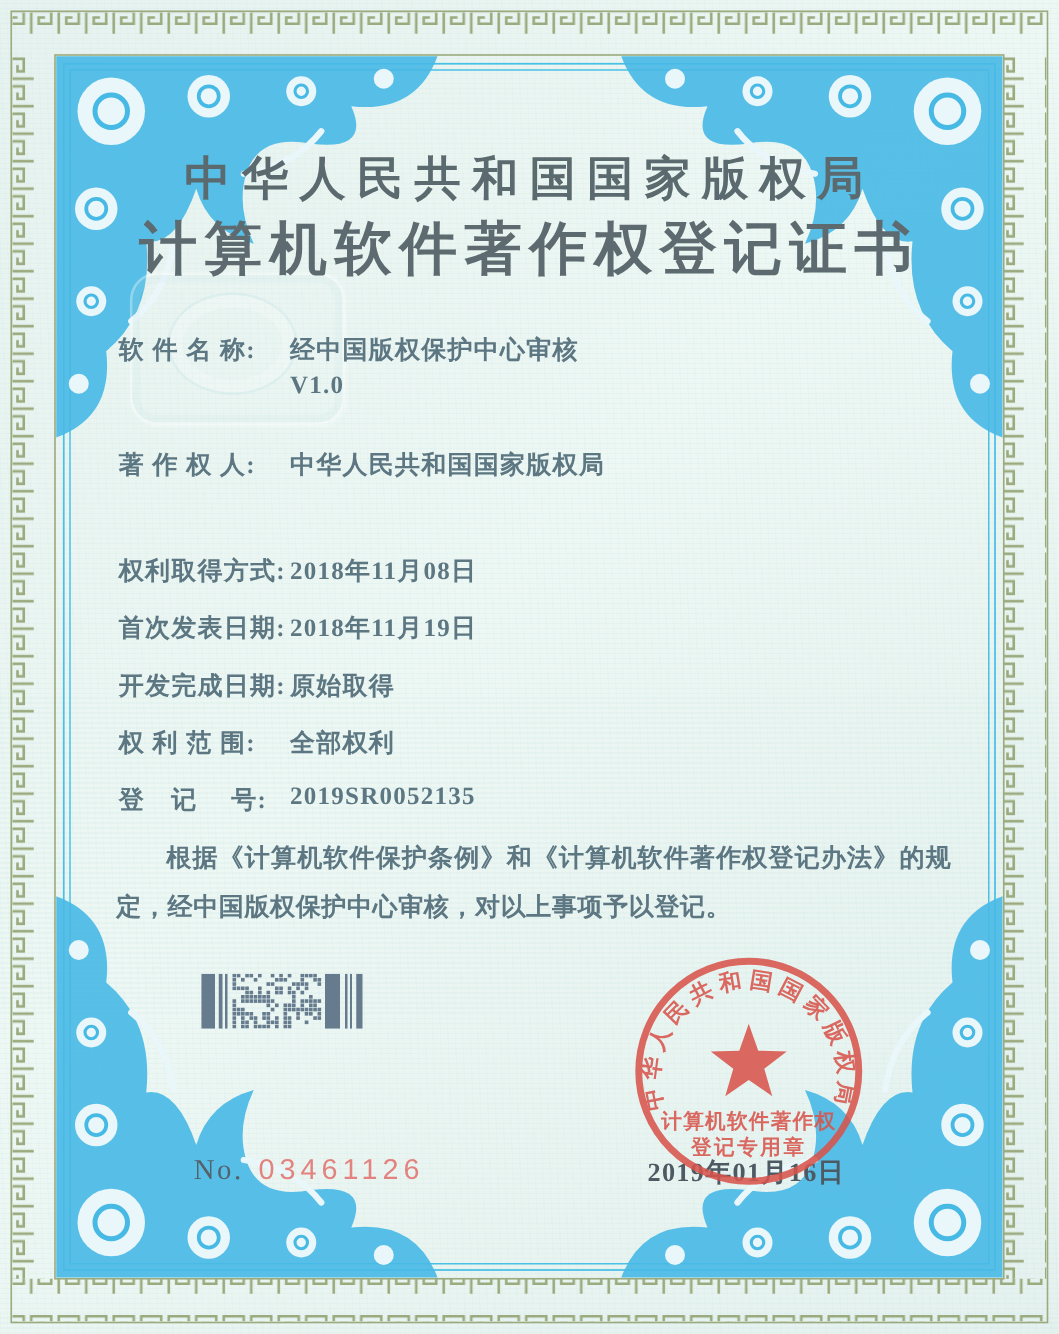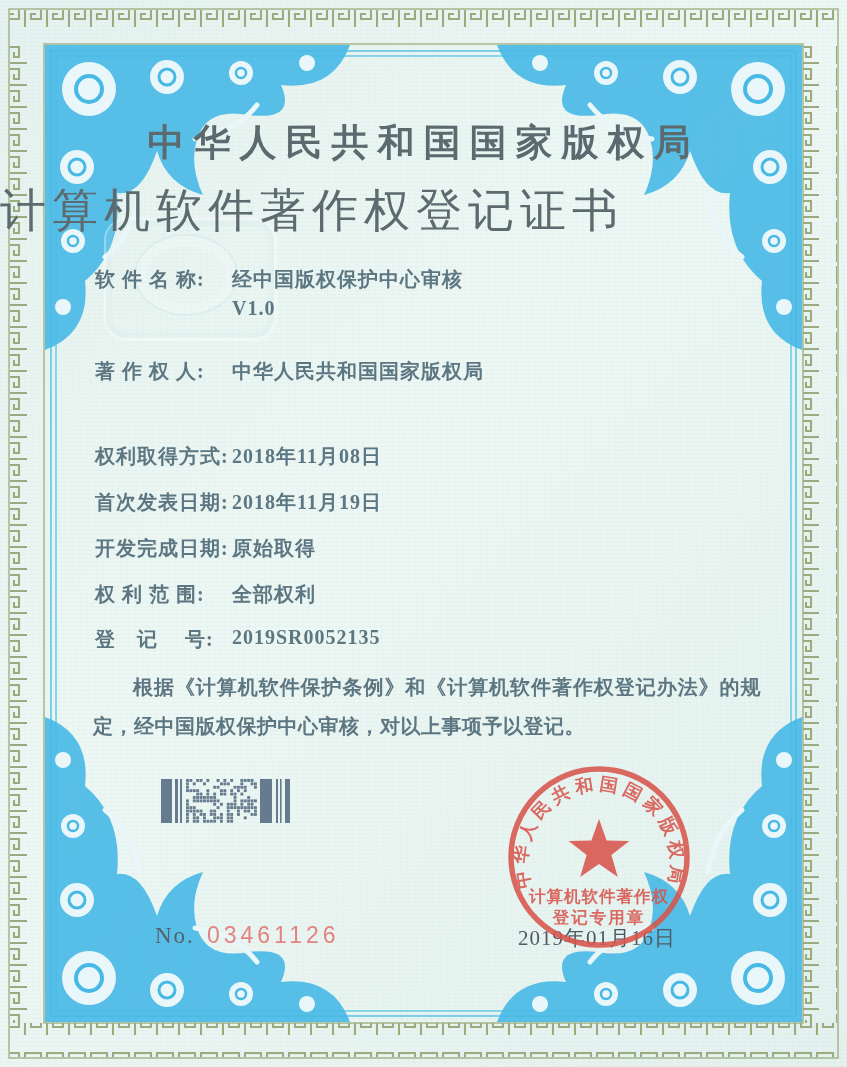--- a/index.html
+++ b/index.html
@@ -28,22 +28,22 @@
     position:absolute;left:28px;top:14px;width:100px;height:78px;border-radius:50%;
     border:2px solid rgba(185,222,226,0.45);
     box-shadow:inset 0 0 0 10px rgba(255,255,255,0.35);
   }
 
   .authority{
     position:absolute;left:0;top:118px;width:100%;text-align:center;
     font-size:37px;font-weight:bold;letter-spacing:9px;color:#5b6a6e;
   }
   .cert-title{
-    position:absolute;left:0;top:180px;width:100%;
-    font-size:46px;font-weight:normal;letter-spacing:6px;color:#5d6b70;
+    position:absolute;left:0;top:168px;width:100%;text-align:center;
+    font-size:46px;font-weight:bold;letter-spacing:6px;color:#5d6b70;
   }
   .cert-no{
     position:absolute;right:84px;top:229px;font-size:15px;color:#5e6e74;
     letter-spacing:1px;font-weight:bold;
   }
   .cert-no .gap{display:inline-block;width:18px;}
 
   .field{position:absolute;left:95px;font-size:20px;color:#5c7682;font-weight:bold;letter-spacing:1px;}
   .field .label{position:absolute;left:0;top:0;white-space:nowrap;}
   .field .value{position:absolute;left:137px;top:0;white-space:nowrap;}
@@ -59,21 +59,21 @@
 
   .barcode{position:absolute;left:161px;top:779px;width:132px;height:44px;opacity:.92;}
 
   .serial{
     position:absolute;left:143px;top:922px;font-size:23px;color:#54626b;letter-spacing:2px;margin-left:12px;
   }
   .serial .num{color:#e2837f;letter-spacing:4px;margin-left:12px;font-family:"Liberation Sans","DejaVu Sans",sans-serif;}
 
   .issue-date{
     position:absolute;left:518px;top:924px;font-size:21px;color:#4e5a63;
-    font-weight:normal;letter-spacing:1px;
+    font-weight:bold;letter-spacing:1px;
   }
   .seal-svg{position:absolute;left:489px;top:747px;opacity:.87;}
 </style>
 </head>
 <body>
 
 <div class="page">
 
   <svg class="border-svg" width="847" height="1067" viewBox="0 0 847 1067">
     <defs>

